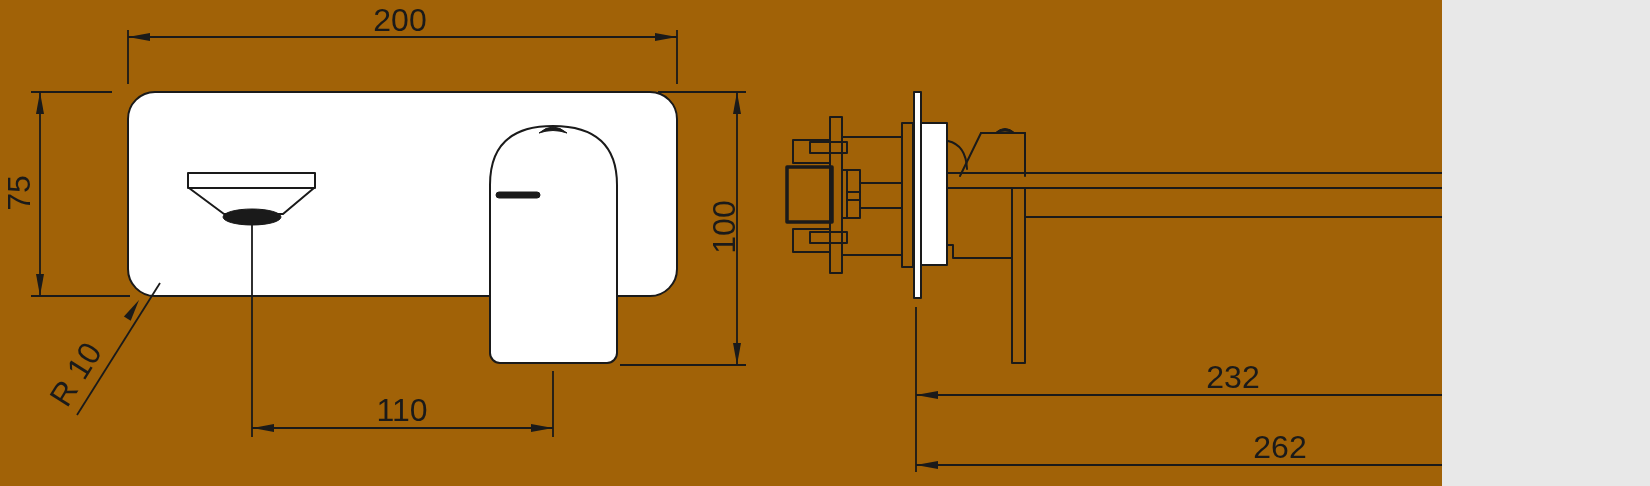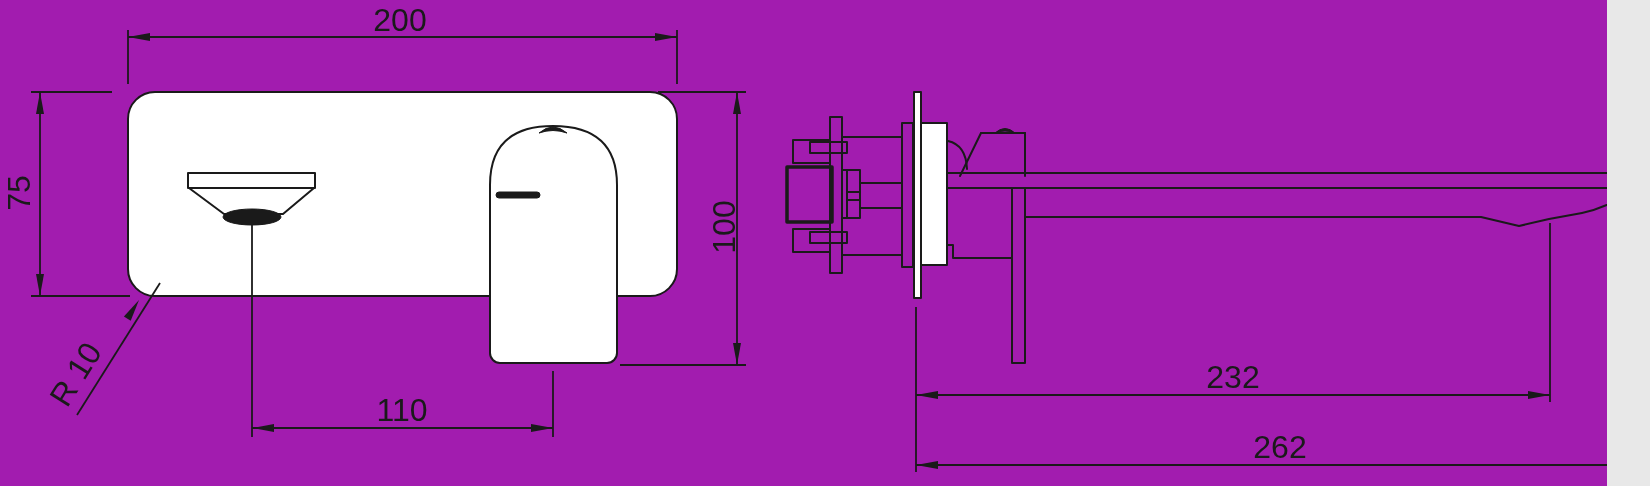--- a/index.html
+++ b/index.html
@@ -1,19 +1,19 @@
 <!DOCTYPE html>
 <html><head>
 <meta charset="utf-8">
 <style>
   html,body{margin:0;padding:0;background:#e8e8e8;}
   .sheet{
     position:relative;
-    width:1607px;height:486px;
-    background:#a21caf;
+    width:1442px;height:486px;
+    background:#a16207;
     font-family:"Liberation Sans", sans-serif;
     overflow:hidden;
   }
   svg{display:block;}
   .outline{fill:none;stroke:#1a1a1a;stroke-width:2;stroke-linejoin:round;stroke-linecap:round;}
   .outline-thick{fill:none;stroke:#1a1a1a;stroke-width:3.5;stroke-linejoin:round;}
   .white-fill{fill:#ffffff;stroke:#1a1a1a;stroke-width:2;stroke-linejoin:round;}
   .dark-fill{fill:#1a1a1a;stroke:#1a1a1a;stroke-width:1;}
   .dimline{fill:none;stroke:#1a1a1a;stroke-width:1.8;stroke-linecap:butt;}
   .arrow{fill:#1a1a1a;stroke:none;}

